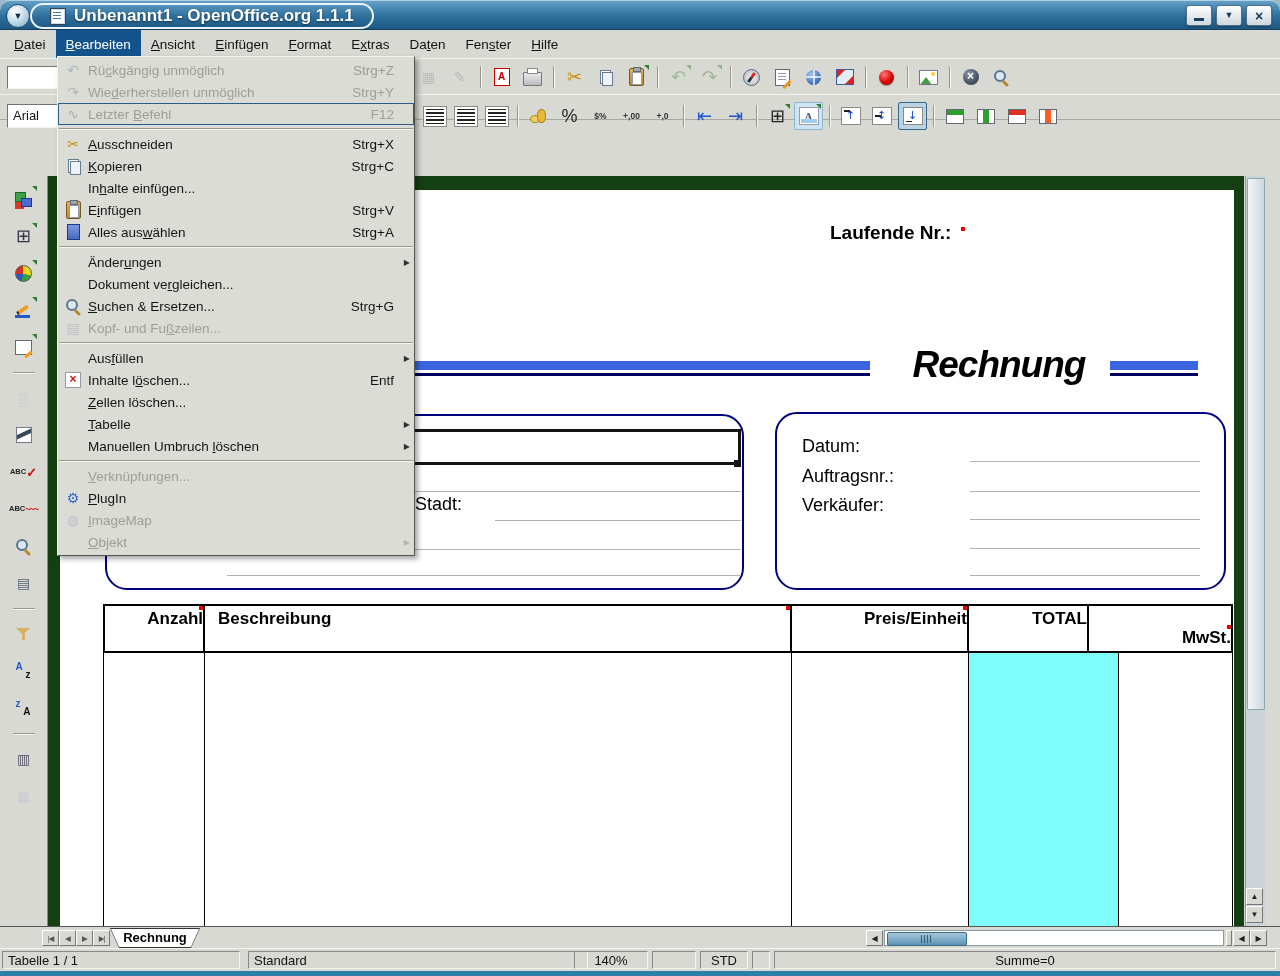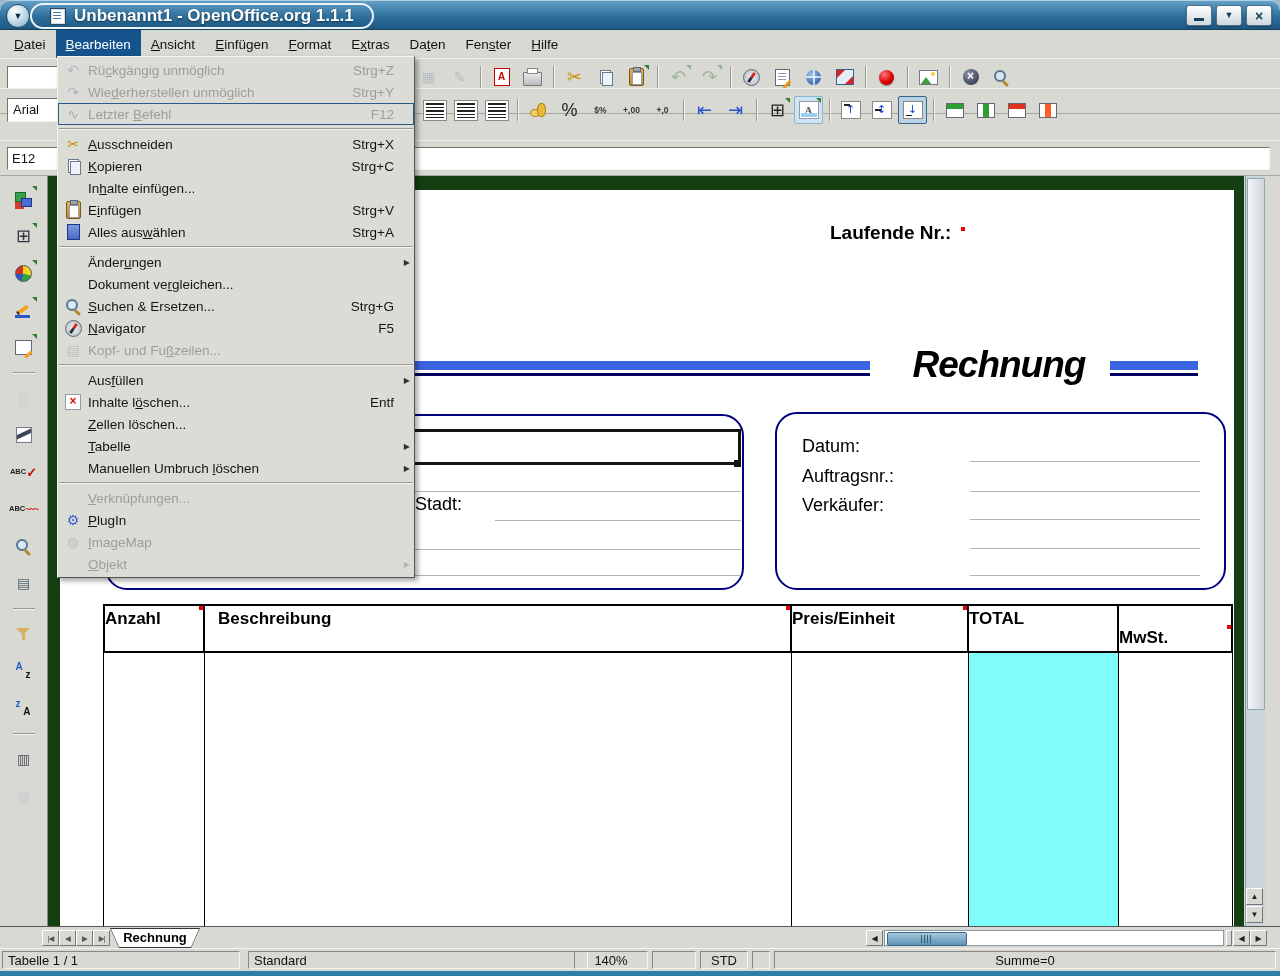--- a/index.html
+++ b/index.html
@@ -23,21 +23,21 @@
     color:#16405e;font-weight:bold;font-size:11px;line-height:1}
   .wbtn .minbar{width:10px;height:3px;background:#16405e;margin-top:8px}
   
   #menubar{position:absolute;left:0;top:30px;width:100%;height:28px;background:#d9d9d4;
     border-bottom:1px solid #a3a39c;display:flex;align-items:stretch;padding-left:4px;font-size:13.5px}
   .mbitem{display:flex;align-items:center;padding:0 10px;color:#111}
   .mbitem.active{background:#15538c;color:#fff}
   
   .tbar{position:absolute;left:0;width:100%;background:#d9d9d4;box-shadow:inset 0 1px 0 #f2f2ec,inset 0 -1px 0 #a8a8a0}
   #tb1{top:58px;height:39px}
-  #tb2{top:88px;height:26px}
+  #tb2{top:94px;height:26px}
   #fbar{top:140px;height:36px}
   .sunken{background:#fff;border:1px solid;border-color:#74746e #f4f4ee #f4f4ee #74746e}
   #urlbox{position:absolute;left:7px;top:8px;width:132px;height:21px}
   #fontbox{position:absolute;left:7px;top:10px;width:128px;height:22px;font-size:13px;line-height:22px;padding-left:5px;color:#111}
   #cellref{position:absolute;left:7px;top:7px;width:48px;height:21px;font-size:13px;line-height:21px;padding-left:4px;color:#111}
   #finput{position:absolute;left:414px;top:7px;width:854px;height:21px}
   .istrip{position:absolute;display:flex;align-items:center;gap:2px}
   #tb1 .istrip{left:414px;top:5px}
   #tb2 .istrip{left:420px;top:8px}
   .ticn{position:relative;width:27px;height:26px;display:flex;align-items:center;justify-content:center;border:1px solid transparent;border-radius:2px}
@@ -148,21 +148,21 @@
   #boxR{left:715px;top:222px;width:447px;height:174px}
   #selcell{position:absolute;left:5px;top:13px;width:629px;height:36px;border:3px solid #141414;background:#fff;box-sizing:border-box}
   #selhandle{position:absolute;left:627px;top:44px;width:7px;height:7px;background:#141414}
   .uline{position:absolute;height:1px;background:#b3b3b3}
   .ilabel{position:absolute;font-size:18px;color:#000}
   #citylbl{left:308px;top:78px}
   
   #itable{left:43px;top:414px;width:1130px}
   .thead{display:flex;border:2px solid #000;box-sizing:border-box;background:#fff}
   .th{position:relative;box-sizing:border-box;border-right:2px solid #000;font-weight:bold;font-size:17px;
-    line-height:26px;text-align:left;color:#000}
+    line-height:26px;text-align:right;color:#000}
   .th:last-child{border-right:none}
   .th.left{text-align:left;padding-left:13px}
   .note{position:absolute;right:0;top:0;width:4px;height:4px;background:#e00}
   .tbody{position:relative;border-left:1px solid #000;border-right:1px solid #000;box-sizing:border-box;height:292px;background:#fff}
   .vline{position:absolute;top:0;bottom:0;width:1px;background:#000}
   .cyanfill{position:absolute;top:0;bottom:0}
   
   #vsb{position:absolute;left:1245px;top:0;width:19px;height:100%;background:#cdd4d9;border-left:1px solid #8a9aa4}
   #vthumb{position:absolute;left:1px;top:2px;width:16px;height:530px;background:linear-gradient(90deg,#f2f5f7,#ccd6dd);border:1px solid #8aa;border-radius:1px}
   .sbtn{position:absolute;width:17px;height:17px;background:#d9d9d4;border:1px solid;border-color:#fff #777 #777 #fff;
@@ -361,24 +361,20 @@
         </span>
         <span class="ticn">
           <i class="g i-delrow"></i>
         </span>
         <span class="ticn">
           <i class="g i-delcol"></i>
         </span>
       </div>
   </div>
 
-  <div id="fbar" class="tbar">
-    <div id="cellref" class="sunken">E12</div>
-    <div id="finput" class="sunken"></div>
-  </div>
 
   <div id="ws">
     <div id="ltb">
         <span class="ticn">
           <i class="g i-objs"></i>
           <b class="dd"></b>
         </span>
         <span class="ticn">
           <i class="g big" style="color: rgb(51, 51, 68);">⊞</i>
           <b class="dd"></b>
@@ -464,21 +460,21 @@
           <div class="uline" style="left:193px;top:105px;width:230px"></div>
           <div class="uline" style="left:193px;top:134px;width:230px"></div>
           <div class="uline" style="left:193px;top:161px;width:230px"></div>
         </div>
 
         <div id="itable" class="abs">
           <div class="thead">
               <div class="th" style="width: 100px;"><span>Anzahl</span><b class="note"></b></div>
               <div class="th left" style="width: 587px;"><span>Beschreibung</span><b class="note"></b></div>
               <div class="th" style="width: 177px;"><span>Preis/Einheit</span><b class="note"></b></div>
-              <div class="th" style="width: 150px;"><span>TOTAL</span></div>
+              <div class="th" style="width: 120px;"><span>TOTAL</span></div>
               <div class="th" style="width: 116px; flex: 1 1 0%; margin-top: 19px;"><span>MwSt.</span><b class="note"></b></div>
             </div>
           <div class="tbody">
               <div class="cyanfill" style="left: 864px; width: 150px; background: rgb(127, 252, 252);"></div>
               <div class="vline" style="left: 100px;"></div>
               <div class="vline" style="left: 687px;"></div>
               <div class="vline" style="left: 864px;"></div>
               <div class="vline" style="left: 1014px;"></div>
             </div>
         </div>
@@ -599,28 +595,20 @@
         <span class="mar"></span>
       </div>
       <div class="mitem">
         <span class="micn">
           <i class="g i-magnify"></i>
         </span>
         <span class="mlbl"><u>S</u>uchen &amp; Ersetzen...</span>
         <span class="msc">Strg+G</span>
         <span class="mar"></span>
       </div>
-      <div class="mitem">
-        <span class="micn">
-          <i class="g i-compass"></i>
-        </span>
-        <span class="mlbl"><u>N</u>avigator</span>
-        <span class="msc">F5</span>
-        <span class="mar"></span>
-      </div>
       <div class="mitem dis">
         <span class="micn">
           <i class="g" style="color: rgb(170, 170, 187);">▤</i>
         </span>
         <span class="mlbl">Kopf- und Fu<u>ß</u>zeilen...</span>
         <span class="msc"></span>
         <span class="mar"></span>
       </div>
       <div class="msep"></div>
       <div class="mitem">

